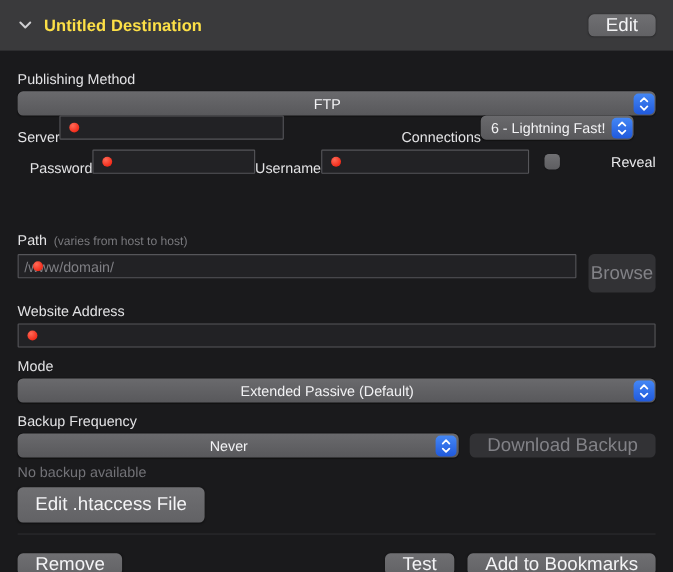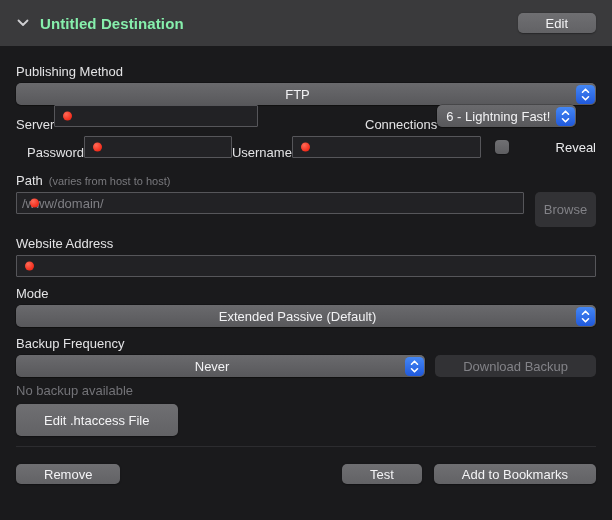--- a/index.html
+++ b/index.html
@@ -21,35 +21,35 @@
     padding: 0 16px;
   }
   .disclosure {
     width: 14px; height: 14px;
     margin-right: 10px;
     display: inline-flex; align-items: center; justify-content: center;
   }
   .title {
     font-size: 15px;
     font-weight: 700;
-    color: #86efac;
+    color: #fde047;
     flex: 1;
     letter-spacing: 0.1px;
   }
 
   
   .btn {
     background: linear-gradient(#6f6f72, #626265);
     border: none;
     border-radius: 5px;
     color: #f4f4f6;
-    font-size: 13px;
+    font-size: 17px;
     font-family: inherit;
     height: 20px;
-    padding: 0 28px;
+    padding: 0 16px;
     display: inline-flex;
     align-items: center;
     justify-content: center;
     box-shadow: 0 0.5px 1.5px rgba(0,0,0,.35);
     cursor: default;
     white-space: nowrap;
   }
   .btn.disabled {
     background: #323235;
     color: #828287;
@@ -65,20 +65,21 @@
     margin: 12px 0 3px;
     display: flex;
     align-items: baseline;
   }
   .label.first { margin-top: 18px; }
   .label.tight { margin-top: 9px; }
   .hint {
     font-size: 11px;
     color: #79797d;
     margin-left: 6px;
+    margin-top: 39px;
   }
 
   .row { display: flex; align-items: flex-start; }
   .row .col { display: flex; }
 
   
   .popup {
     height: 22px;
     background: linear-gradient(#6a6a6d, #58585b);
     border-radius: 5px;

